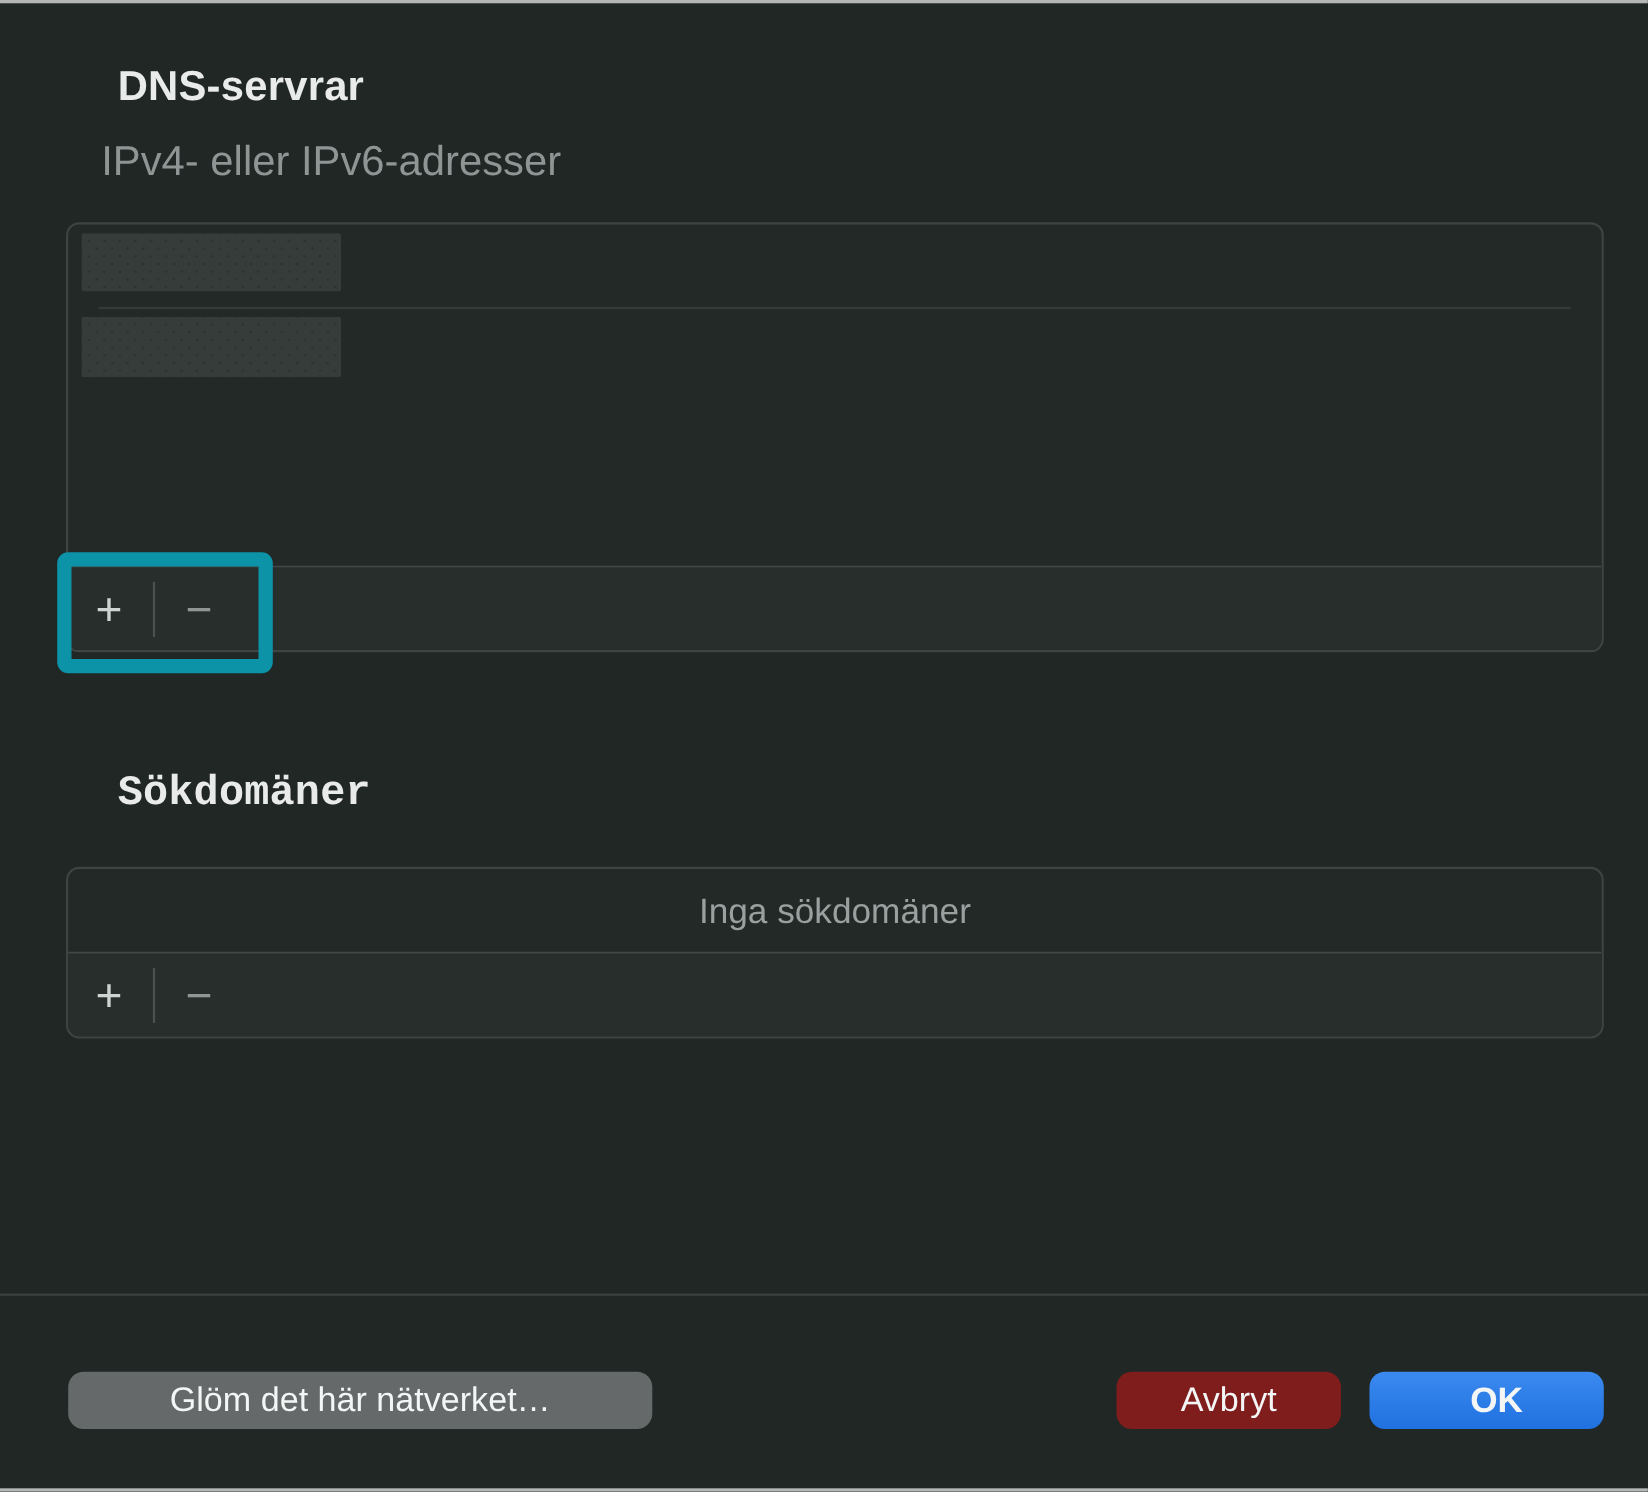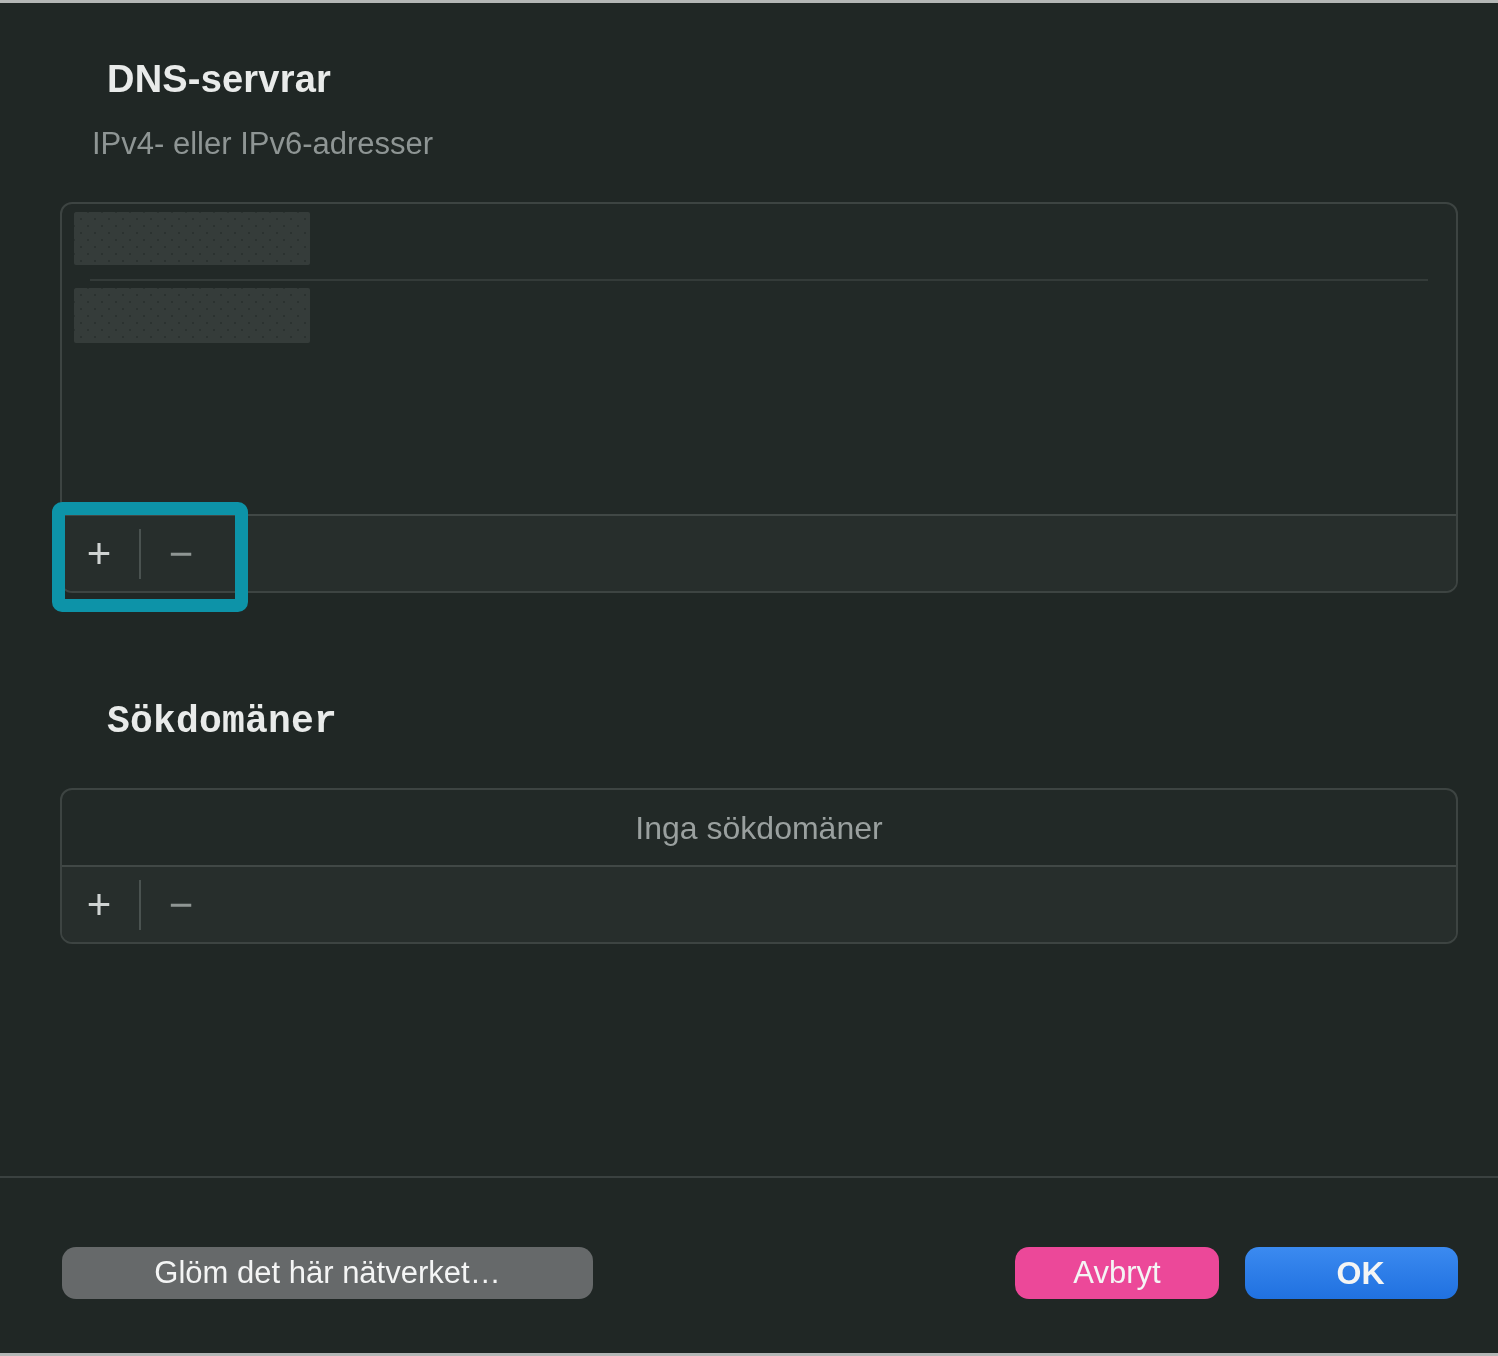--- a/index.html
+++ b/index.html
@@ -17,21 +17,21 @@
   .heading {
     position: absolute; left: 92px;
     font-size: 38px; font-weight: 700; color: #e9ebea;
     letter-spacing: 0.2px;
     margin-left: 15px;
   }
   .h1 { top: 58px; }
   .h2 { top: 700px; font-family: Liberation Mono, monospace; }
   .subheading {
     position: absolute; left: 92px; top: 126px;
-    font-size: 31px; color: #8e9594;
+    font-size: 38px; color: #8e9594;
   }
 
   .listbox {
     position: absolute; left: 60px; width: 1398px;
     background: #222927;
     border: 2px solid #3d4442;
     border-radius: 12px;
     box-sizing: border-box;
   }
   .listbox.dns { top: 202px; height: 391px; }
@@ -93,21 +93,21 @@
 
   .btn {
     position: absolute; top: 1247px; height: 52px;
     border: none; border-radius: 14px;
     display: flex; align-items: center; justify-content: center;
     font-family: "Liberation Sans", sans-serif;
     font-size: 31px; color: #f4f5f5;
     cursor: pointer;
   }
   .btn.forget { left: 62px;  width: 531px; background: #66696a; }
-  .btn.cancel { left: 1015px; width: 204px; background: #ec4899; }
+  .btn.cancel { left: 1015px; width: 204px; background: #7f1d1d; }
   .btn.ok {
     left: 1245px; width: 213px;
     background: linear-gradient(180deg, #3b8af0 0%, #2071e0 100%);
     font-weight: 600; font-size: 32px; padding-left: 24px;
   }
 </style>
 </head>
 <body>
 
 <div>

